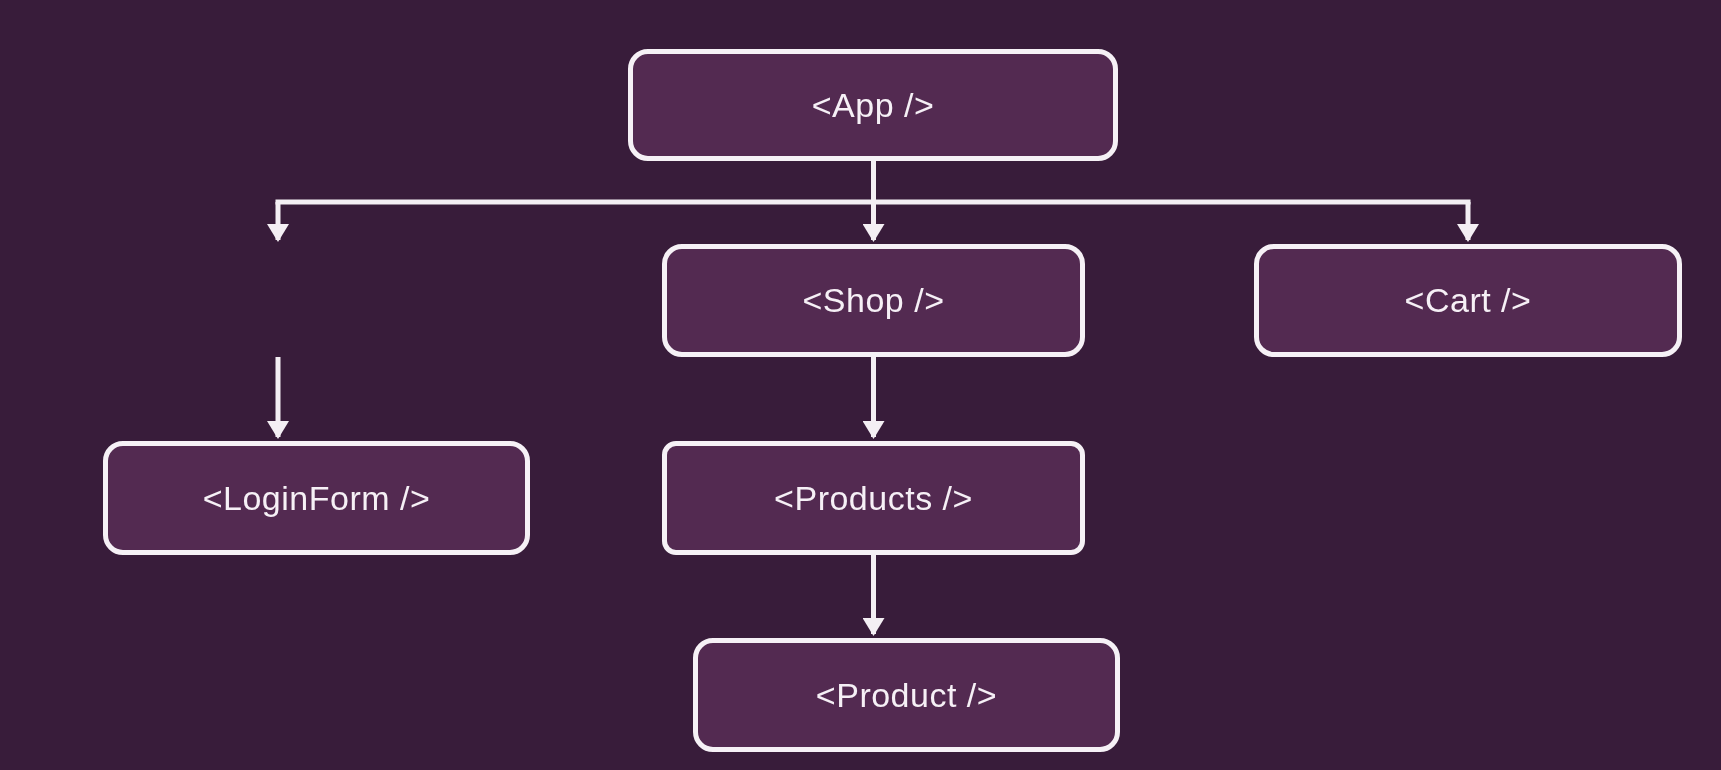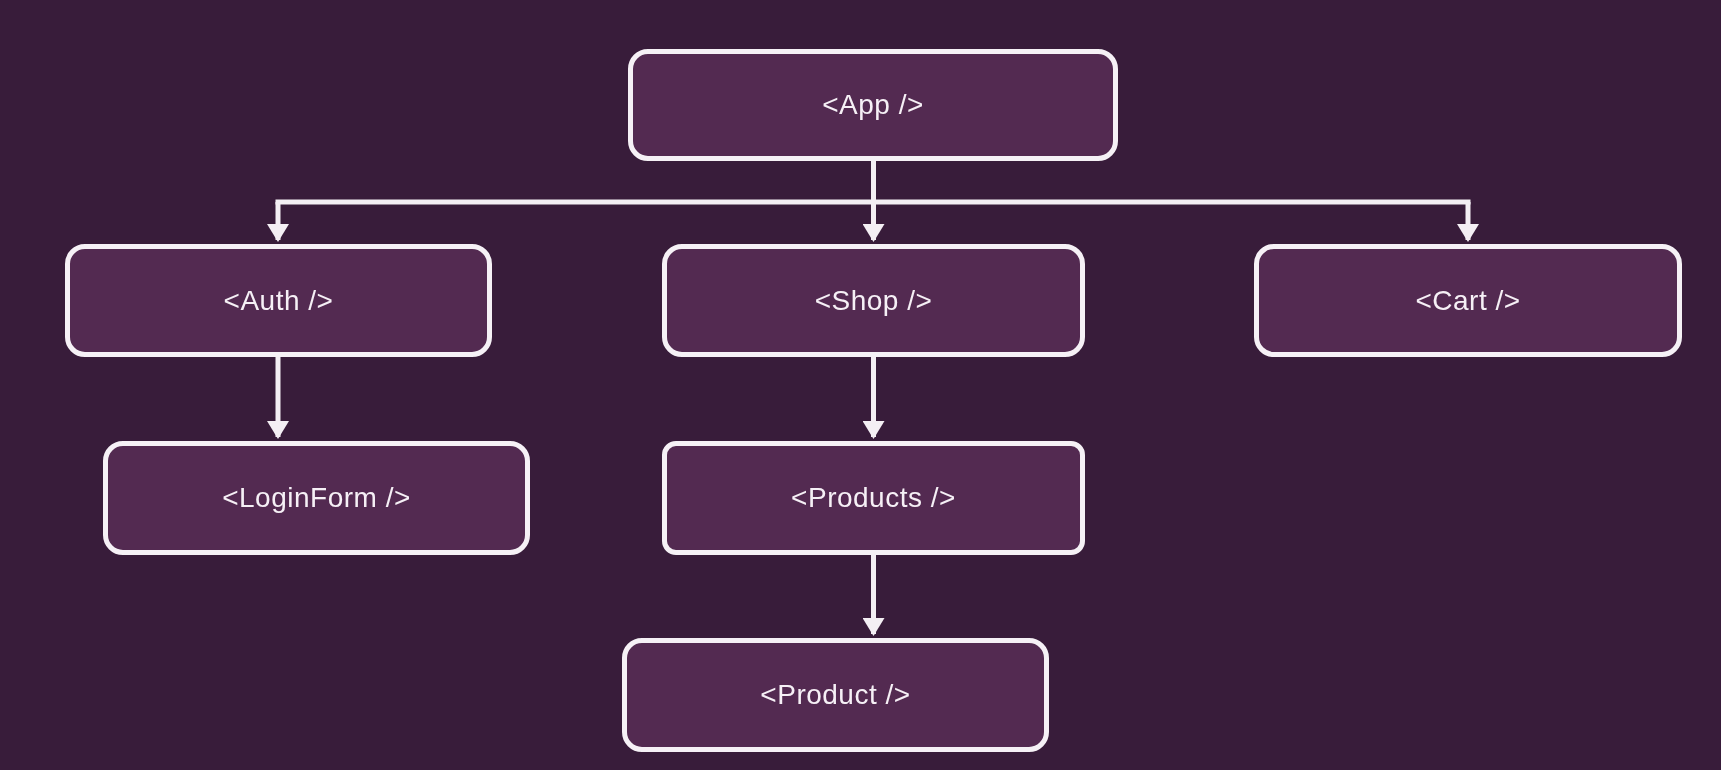--- a/index.html
+++ b/index.html
@@ -33,31 +33,31 @@
   .node{
     position:absolute;
     box-sizing:border-box;
     background:var(--fill);
     border:5px solid var(--border);
     border-radius:20px;
     display:flex;
     align-items:center;
     justify-content:center;
     color:var(--text);
-    font-size:28px;
+    font-size:34px;
     letter-spacing:0.5px;
     white-space:nowrap;
   }
   .node-app      {left:628px; top:49px;  width:490px; height:112px;}
   .node-auth     {left:65px;  top:244px; width:427px; height:113px;}
   .node-shop     {left:662px; top:244px; width:423px; height:113px;}
   .node-cart     {left:1254px;top:244px; width:428px; height:113px;}
   .node-loginform{left:65px;  top:441px; width:427px; height:114px;margin-left:38px;}
   .node-products {left:662px; top:441px; width:423px; height:114px;border-radius:14px;}
-  .node-product  {left:622px; top:638px; width:427px; height:114px;}
+  .node-product  {left:693px; top:638px; width:427px; height:114px;}
 </style>
 </head>
 <body>
 
 <div class="canvas">
 
   <svg class="edges" viewBox="0 0 1721 770" xmlns="http://www.w3.org/2000/svg" aria-hidden="true">
     <defs>
       <marker id="arrow" viewBox="0 0 18 22" refX="16" refY="11" markerWidth="18" markerHeight="22" markerUnits="userSpaceOnUse" orient="auto">
         <path class="arrowhead-shape" d="M0,0 L18,11 L0,22 Z"></path>
@@ -73,20 +73,19 @@
     <path d="M 1468 202 V 240" marker-end="url(#arrow)"></path>
 
     <path d="M 278 357 V 437" marker-end="url(#arrow)"></path>
 
     <path d="M 873.5 357 V 437" marker-end="url(#arrow)"></path>
 
     <path d="M 873.5 555 V 634" marker-end="url(#arrow)"></path>
   </svg>
 
   <div class="node node-app">&lt;App /&gt;</div>
-  <div class="node node-auth">&lt;Auth /&gt;</div>
   <div class="node node-shop">&lt;Shop /&gt;</div>
   <div class="node node-cart">&lt;Cart /&gt;</div>
   <div class="node node-loginform">&lt;LoginForm /&gt;</div>
   <div class="node node-products">&lt;Products /&gt;</div>
   <div class="node node-product">&lt;Product /&gt;</div>
 
 </div>
 
 </body></html>

